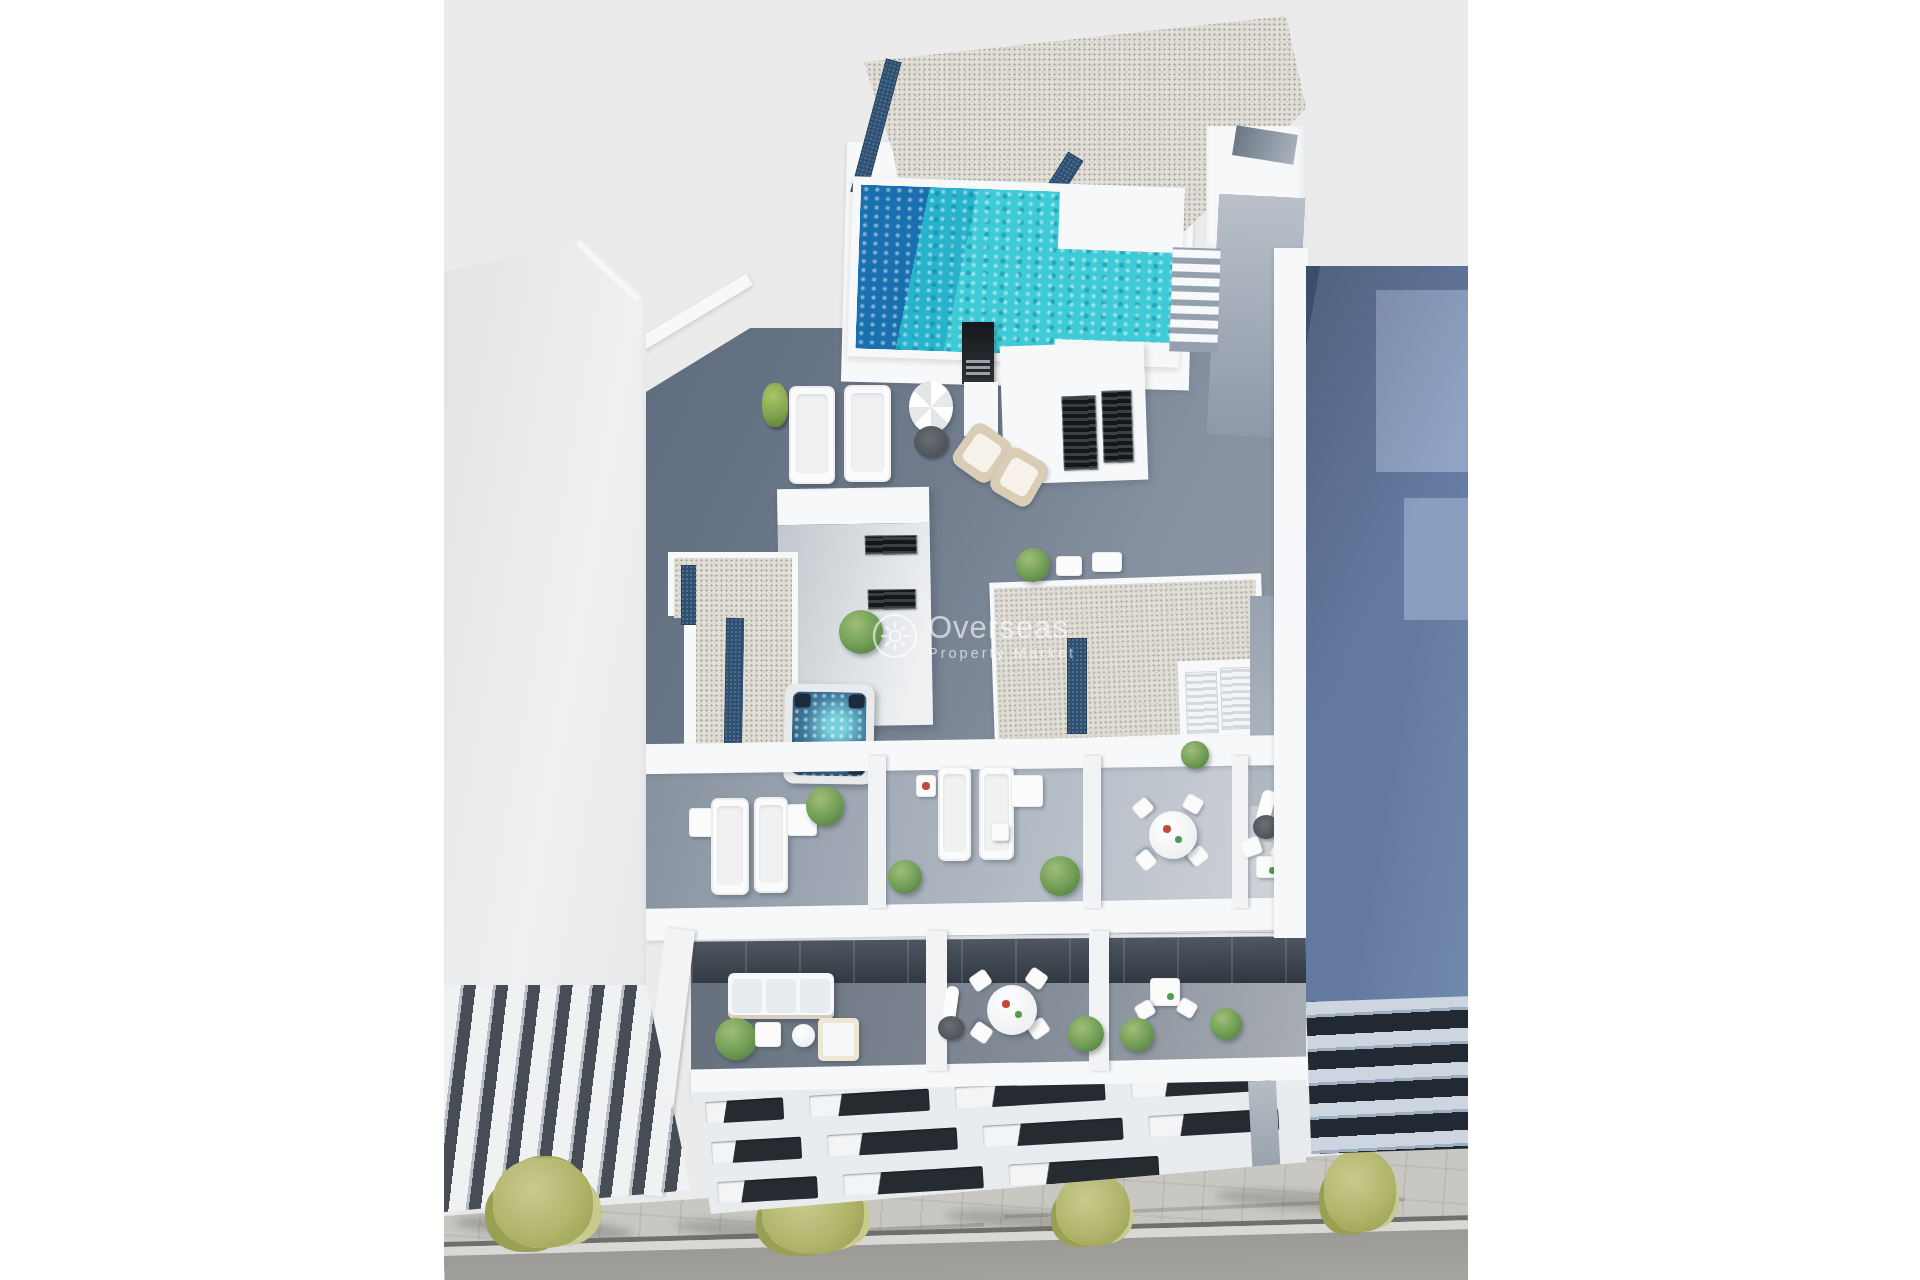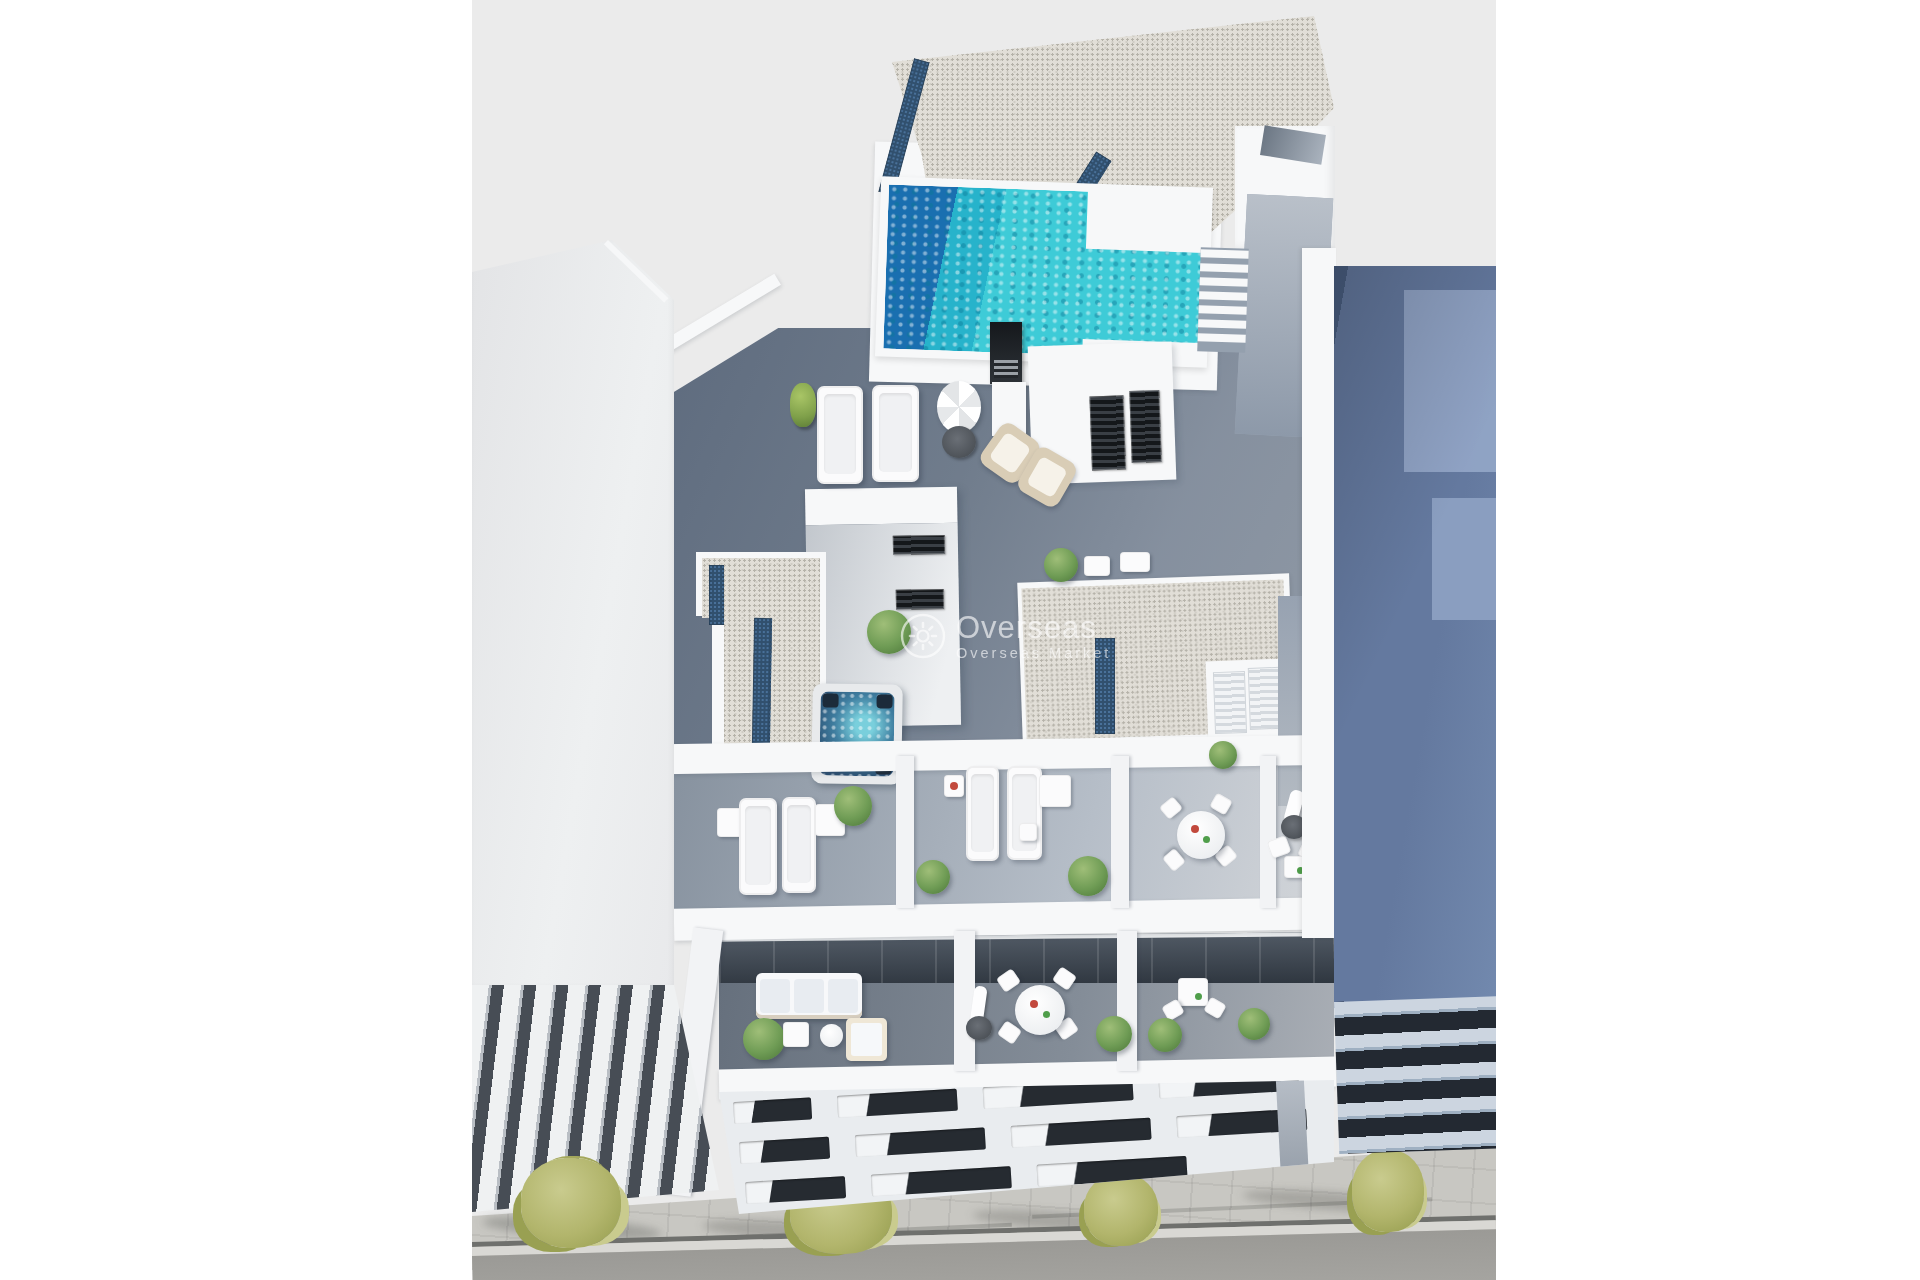--- a/index.html
+++ b/index.html
@@ -1,20 +1,20 @@
 <!DOCTYPE html>
 <html style="--page-bg: #ffffff; --render-bg: #ebebeb; --wall-white: #f7f8f9; --gravel: #e1ded7; --gravel-dot: #b5b2a9; --skylight-navy: #31506e; --skylight-dot: #49719a; --pool-deep: #1a6fb0; --pool-mid: #27b3cb; --pool-bright: #3ecbd7; --deck-shade: #8c98a9; --deck-sun: #d7dade; --deck-dark: #66707d; --glass-dark: #3a4450; --window-dark: #14171a; --slot-dark: #262b31; --louver-dark: #474d55; --right-wall: #64799f; --right-wall-lit: #92a6c7; --right-wall-dark: #4a5f82; --pavement: #c8c7c2; --road: #a7a6a2; --tree-olive: #b2b56c; --tree-light: #c9cb8e; --tree-dark: #99a052; --plant-green: #6f9c55; --plant-dark: #4f7a3c; --jacuzzi-water: #2b4f72; --jacuzzi-foam: #79cfdc; --wicker: #d9cdb6; --furn-white: #fbfbfc; --accent-red: #c2493d; --accent-green: #4f9e4a; --parasol-base: #4c5157; --wm: rgba(255,255,255,0.62);"><head>
 <meta charset="utf-8">
 <style>
   html,body{margin:0;padding:0;background:#ffffff;width:1920px;height:1280px;overflow:hidden;
     font-family:"Liberation Sans", sans-serif;}
   .abs{position:absolute;}
   #stage{position:relative;width:1920px;height:1280px;background:var(--page-bg,#fff);}
   
-  #render{position:absolute;left:472px;top:0;width:1024px;height:1280px;
+  #render{position:absolute;left:444px;top:0;width:1024px;height:1280px;
     background:var(--render-bg,#ebebeb);overflow:hidden;}
 
   
   .deck{background-image:
       repeating-linear-gradient(100deg, rgba(255,255,255,.07) 0 2px, rgba(0,0,0,0) 2px 24px),
       repeating-linear-gradient(10deg, rgba(0,0,0,.05) 0 1px, rgba(0,0,0,0) 1px 46px);}
   .deck-mid{background-color:#a9b2bd;
     background-image:linear-gradient(115deg, var(--deck-shade,#8c98a9) 0%, #a9b2bd 45%, #c9ced6 72%, var(--deck-sun,#d7dade) 100%),
       repeating-linear-gradient(100deg, rgba(255,255,255,.06) 0 2px, rgba(0,0,0,0) 2px 24px);
     background-blend-mode:multiply;}
@@ -319,18 +319,18 @@
         <line x1="10" y1="23" x2="14" y2="23"></line>
             <line x1="32" y1="23" x2="36" y2="23"></line>
         <line x1="13.8" y1="13.8" x2="16.6" y2="16.6"></line>
             <line x1="29.4" y1="29.4" x2="32.2" y2="32.2"></line>
         <line x1="13.8" y1="32.2" x2="16.6" y2="29.4"></line>
             <line x1="29.4" y1="16.6" x2="32.2" y2="13.8"></line>
       </g>
     </svg>
     <div id="wm-text">
       <span id="wm-brand">Overseas</span>
-      <span id="wm-tag">Overseas Market</span>
+      <span id="wm-tag">Property Market</span>
     </div>
   </div>
 
  </div>
 </div>
 
 </body></html>

